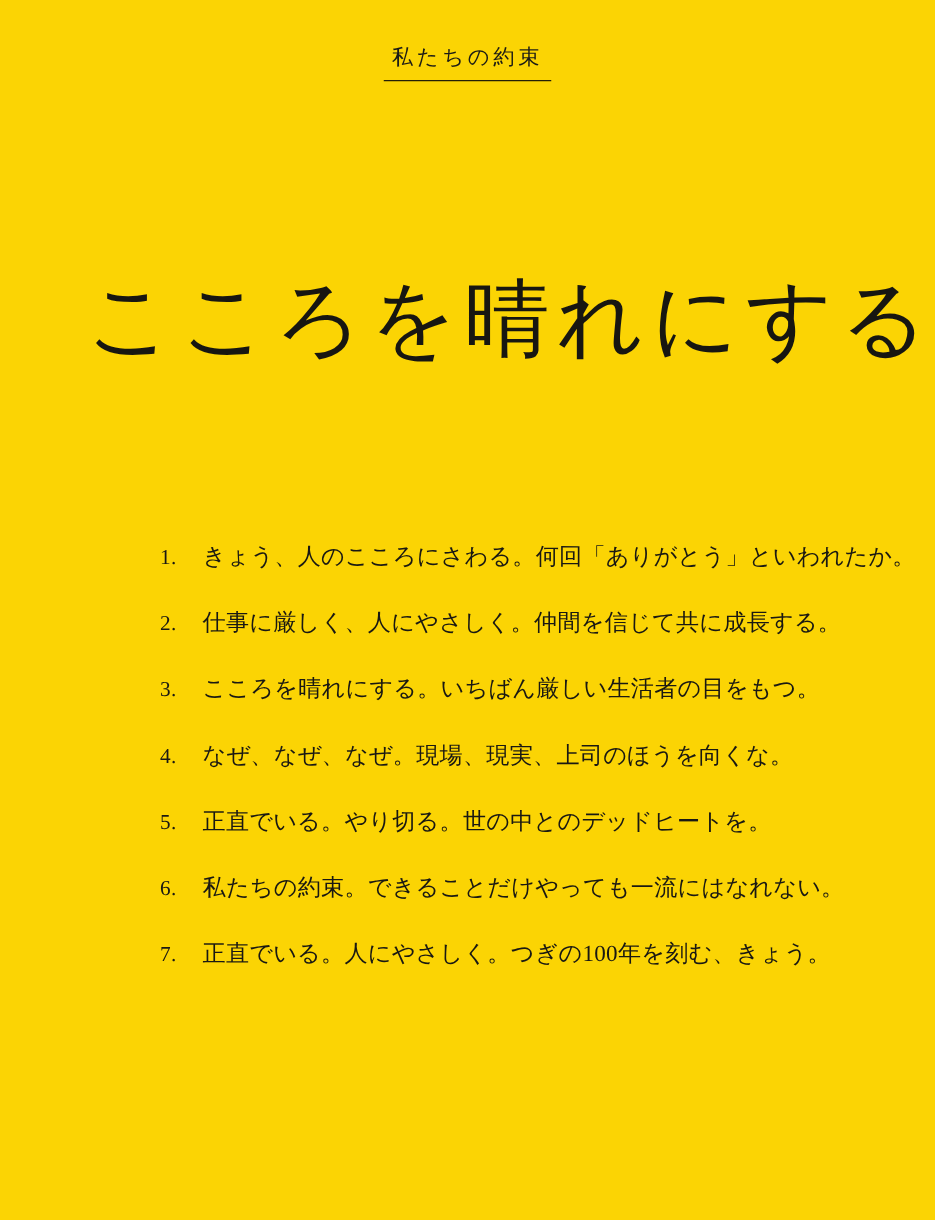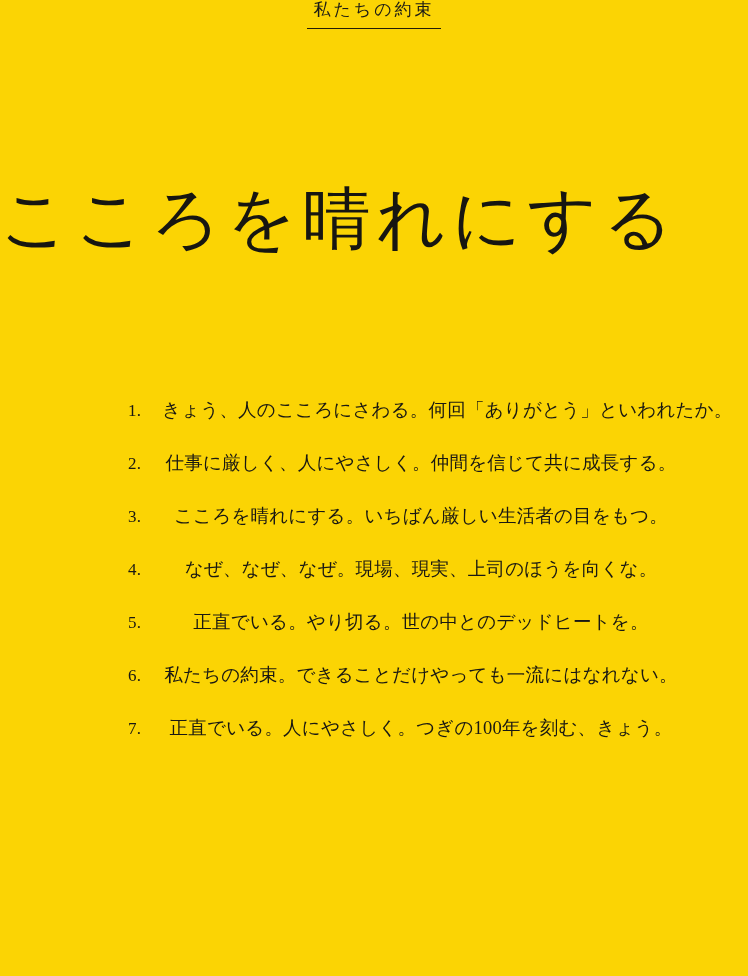--- a/index.html
+++ b/index.html
@@ -21,38 +21,39 @@
     height: 976px;
     box-sizing: border-box;
     position: relative;
     display: flex;
     flex-direction: column;
     align-items: center;
   }
 
   
   .eyebrow-wrap {
+    margin-top: 36px;
     text-align: center;
   }
   .eyebrow {
     font-size: 17px;
     letter-spacing: 3px;
     font-weight: 400;
     color: #1b1b16;
     padding: 0 6px 8px 6px;
     display: inline-block;
     border-bottom: 1.5px solid #241f06;
     line-height: 1.2;
   }
 
   
   .title-wrap {
     margin-top: 148px;
     width: 100%;
-    text-align: left;
+    text-align: right;
   }
   .title {
     font-size: 68px;
     letter-spacing: 6px;
     font-weight: 400;
     color: #171611;
     line-height: 1.25;
     white-space: nowrap;
   }
 
@@ -78,21 +79,20 @@
   }
   .item-num {
     width: 34px;
     flex: 0 0 34px;
     text-align: left;
     font-size: 17px;
     color: #191813;
   }
   .item-text {
     flex: 1 1 auto;
-    text-align: center;
   }
 </style>
 </head>
 <body>
 
 <div class="page">
 
   <div class="eyebrow-wrap">
     <div class="eyebrow">私たちの約束</div>
   </div>

